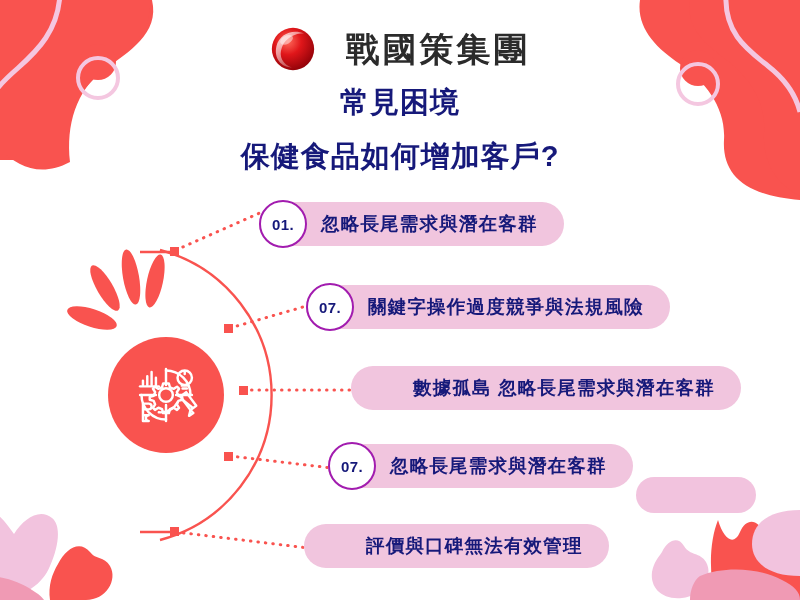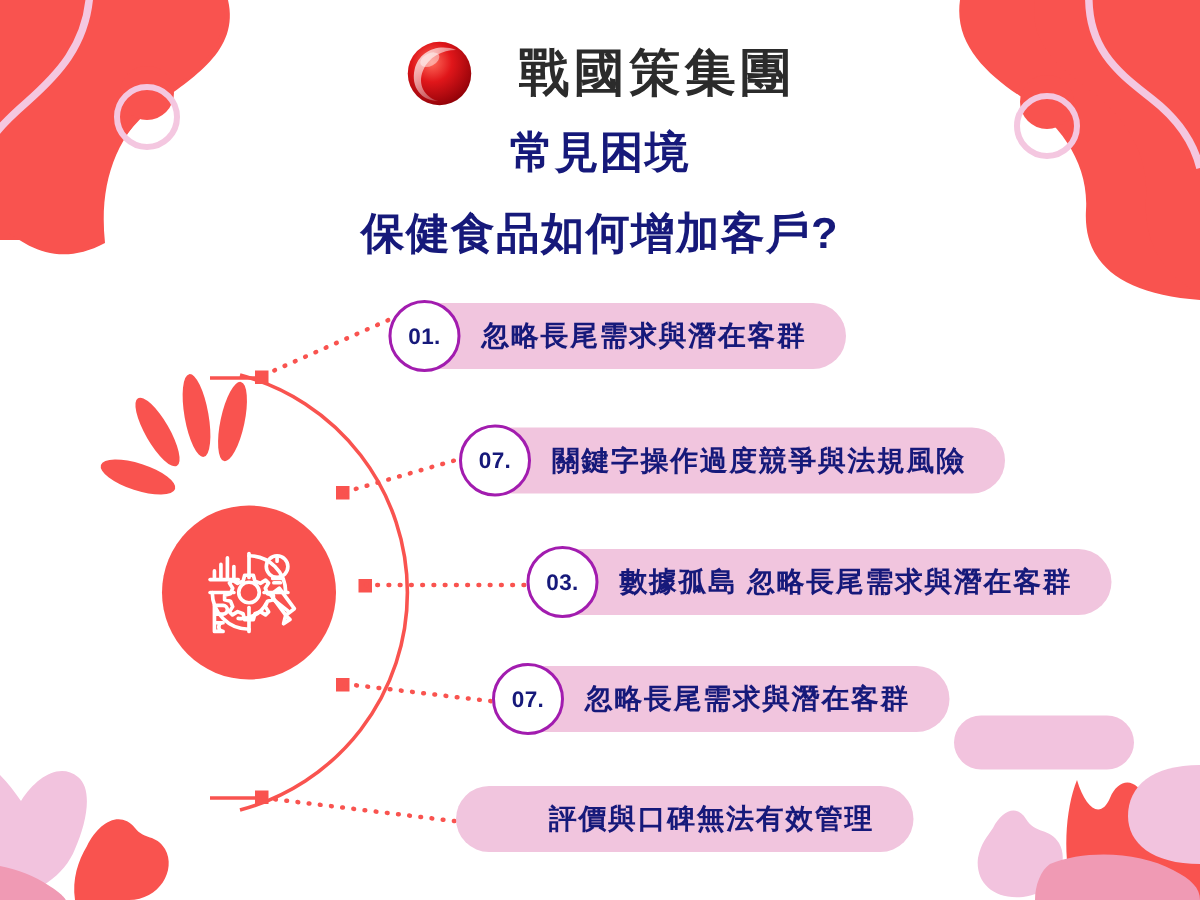--- a/index.html
+++ b/index.html
@@ -280,23 +280,20 @@
     </div>
     <div class="badge">
       <span class="badge-num">07.</span>
     </div>
   </div>
 
   <div class="row row-2">
     <div class="pill">
       <span class="pill-text">數據孤島 忽略長尾需求與潛在客群</span>
     </div>
-    <div class="badge">
-      <span class="badge-num">03.</span>
-    </div>
   </div>
 
   <div class="row row-3">
     <div class="pill">
       <span class="pill-text">忽略長尾需求與潛在客群</span>
     </div>
     <div class="badge">
       <span class="badge-num">07.</span>
     </div>
   </div>

